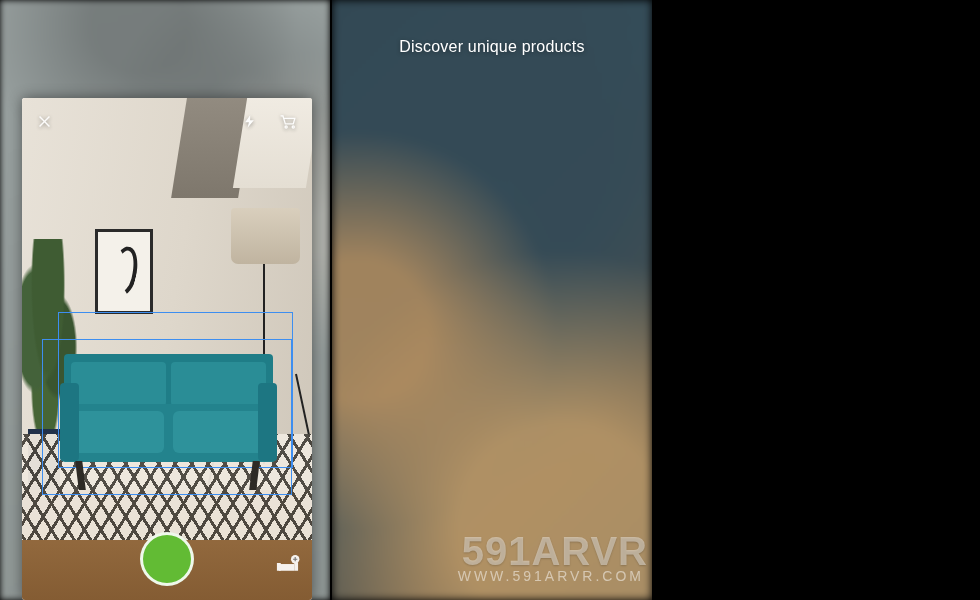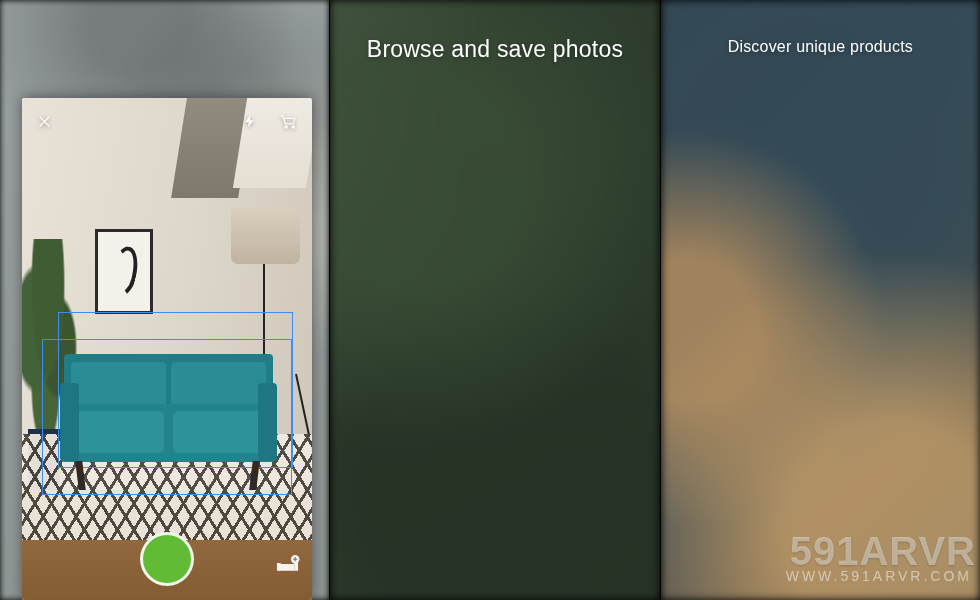--- a/index.html
+++ b/index.html
@@ -212,25 +212,20 @@
             <path d="M2 9h4v8H2zM20 9h4v8h-4z"></path>
           <circle cx="21" cy="5" r="4.4" fill="#fff"></circle>
           <path d="M21 2.8v4.4M18.8 5h4.4" stroke="#7a7a7a" stroke-width="1.2"></path>
         </svg>
       </div>
     </div>
   </div>
 
   <div class="divider"></div>
 
-  <div class="panel p2">
-    <div class="bg2"></div>
-    <div class="headline h1b">Browse and save photos</div>
-
-  </div>
 
   <div class="divider"></div>
 
   <div class="panel p3">
     <div class="bg3"></div>
     <div class="headline h1c">Discover unique products</div>
 
     <div class="wm">591ARVR</div>
     <div class="wm-sub">WWW.591ARVR.COM</div>
   </div>

